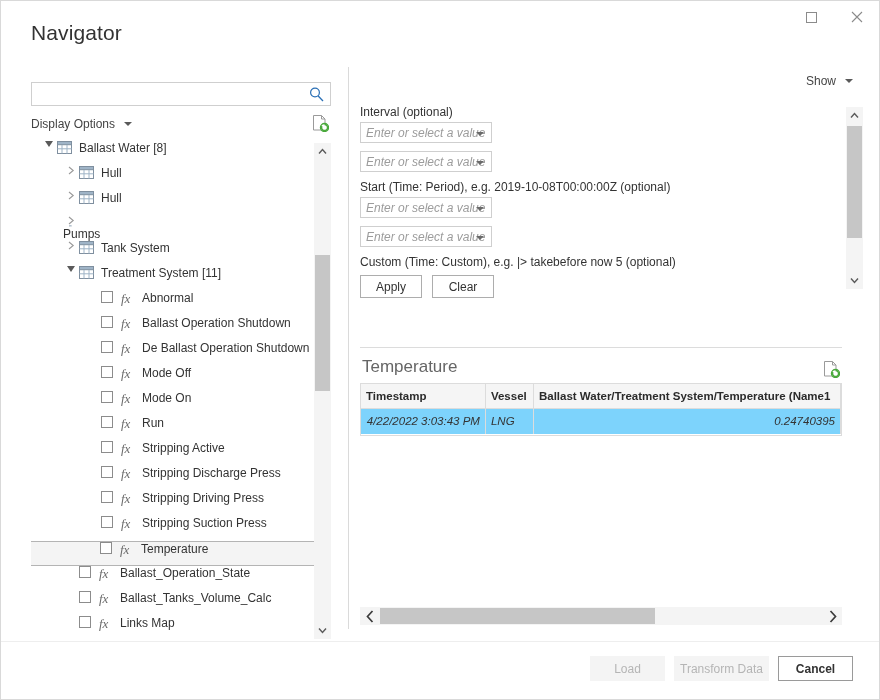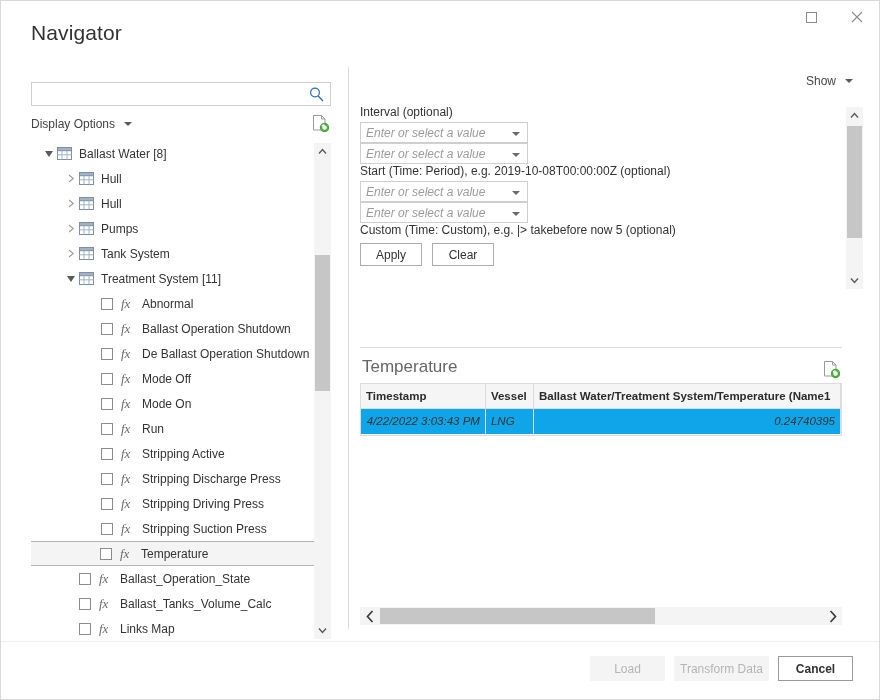--- a/index.html
+++ b/index.html
@@ -86,21 +86,21 @@
   
   .tree {
     position: absolute; left: 30px; top: 72px;
     width: 300px; height: 500px;
     overflow: hidden;
     background: #fff;
   }
   .tree-row {
     position: relative;
     height: 25px;
-    display: flex; align-items: center;
+    display: flex; align-items: flex-start;
     font-size: 12px; color: #333;
     white-space: nowrap;
   }
   .tree-row.sel {
     border: 1px solid #b4b4b4;
     background: #f4f4f4;
     height: 25px;
   }
   .expander {
     width: 16px; min-width:16px; display: flex;
@@ -154,24 +154,24 @@
   
   .right-pane {
     position: absolute; left: 359px; top: 56px;
     width: 482px; height: 584px;
   }
   .param-block { position: absolute; left: 0; top: 48px; width: 470px; }
   .param-label {
     font-size: 12px; color: #333; margin-bottom: 3px; white-space: nowrap;
   }
   .param-field {
-    width: 168px; height: 21px;
+    width: 132px; height: 21px;
     border: 1px solid #cfcfcf; background: #fff;
     display: flex; align-items: center;
-    margin-bottom: 0;
+    margin-bottom: 8px;
     position: relative;
   }
   .param-field input {
     border: 0; outline: none; background: transparent;
     width: 140px; height: 19px; padding: 0 5px;
     font-family: "Liberation Sans", sans-serif;
     font-size: 12px; font-style: italic; color: #333;
   }
   .param-field input::placeholder { color: #9c9c9c; font-style: italic; }
   .fld-caret {
@@ -212,21 +212,21 @@
     border-bottom: 1px solid #dcdcdc;
     font-size: 11.5px; font-weight: bold; color: #2b2b2b;
     text-align: left; padding: 4px 5px;
     height: 24px; white-space: nowrap; overflow: hidden;
   }
   table.grid td {
     border-right: 1px solid #dcdcdc;
     font-size: 11.5px; color: #333; font-style: italic;
     padding: 4px 5px; height: 26px;
     white-space: nowrap; overflow: hidden;
-    background: #0ea5e9;
+    background: #7dd3fc;
   }
   td.num, td.ts { text-align: right; }
   td.txt { text-align: left; font-style: normal; }
 
   
   .hsb {
     position: absolute; left: 0; top: 550px;
     width: 482px; height: 18px;
     background: #f4f4f4;
     display: flex; align-items: center;
@@ -349,21 +349,21 @@
               <path d="M2 1 L6.2 4.5 L2 8" fill="none" stroke="#9a9a9a" stroke-width="1.1"></path>
             </svg>
           </span>
           <svg class="tbl-icon" width="15" height="13" viewBox="0 0 15 13">
             <rect x="0.5" y="0.5" width="14" height="12" fill="#ffffff" stroke="#7f8f9f"></rect>
             <rect x="0.5" y="0.5" width="14" height="3.2" fill="#9fb4c7" stroke="#7f8f9f"></rect>
             <path d="M5 4 v8.5 M10 4 v8.5 M0.5 7.8 h14" stroke="#9fb4c7" stroke-width="1" fill="none"></path>
           </svg>
           <span>Hull</span>
         </div>
-        <div class="tree-row" style="padding-left: 32px;">
+        <div class="tree-row" style="padding-left: 32px; flex-direction: column;">
           <span class="expander">
             <svg width="8" height="9" viewBox="0 0 8 9">
               <path d="M2 1 L6.2 4.5 L2 8" fill="none" stroke="#9a9a9a" stroke-width="1.1"></path>
             </svg>
           </span>
           <svg class="tbl-icon" width="15" height="13" viewBox="0 0 15 13">
             <rect x="0.5" y="0.5" width="14" height="12" fill="#ffffff" stroke="#7f8f9f"></rect>
             <rect x="0.5" y="0.5" width="14" height="3.2" fill="#9fb4c7" stroke="#7f8f9f"></rect>
             <path d="M5 4 v8.5 M10 4 v8.5 M0.5 7.8 h14" stroke="#9fb4c7" stroke-width="1" fill="none"></path>
           </svg>

